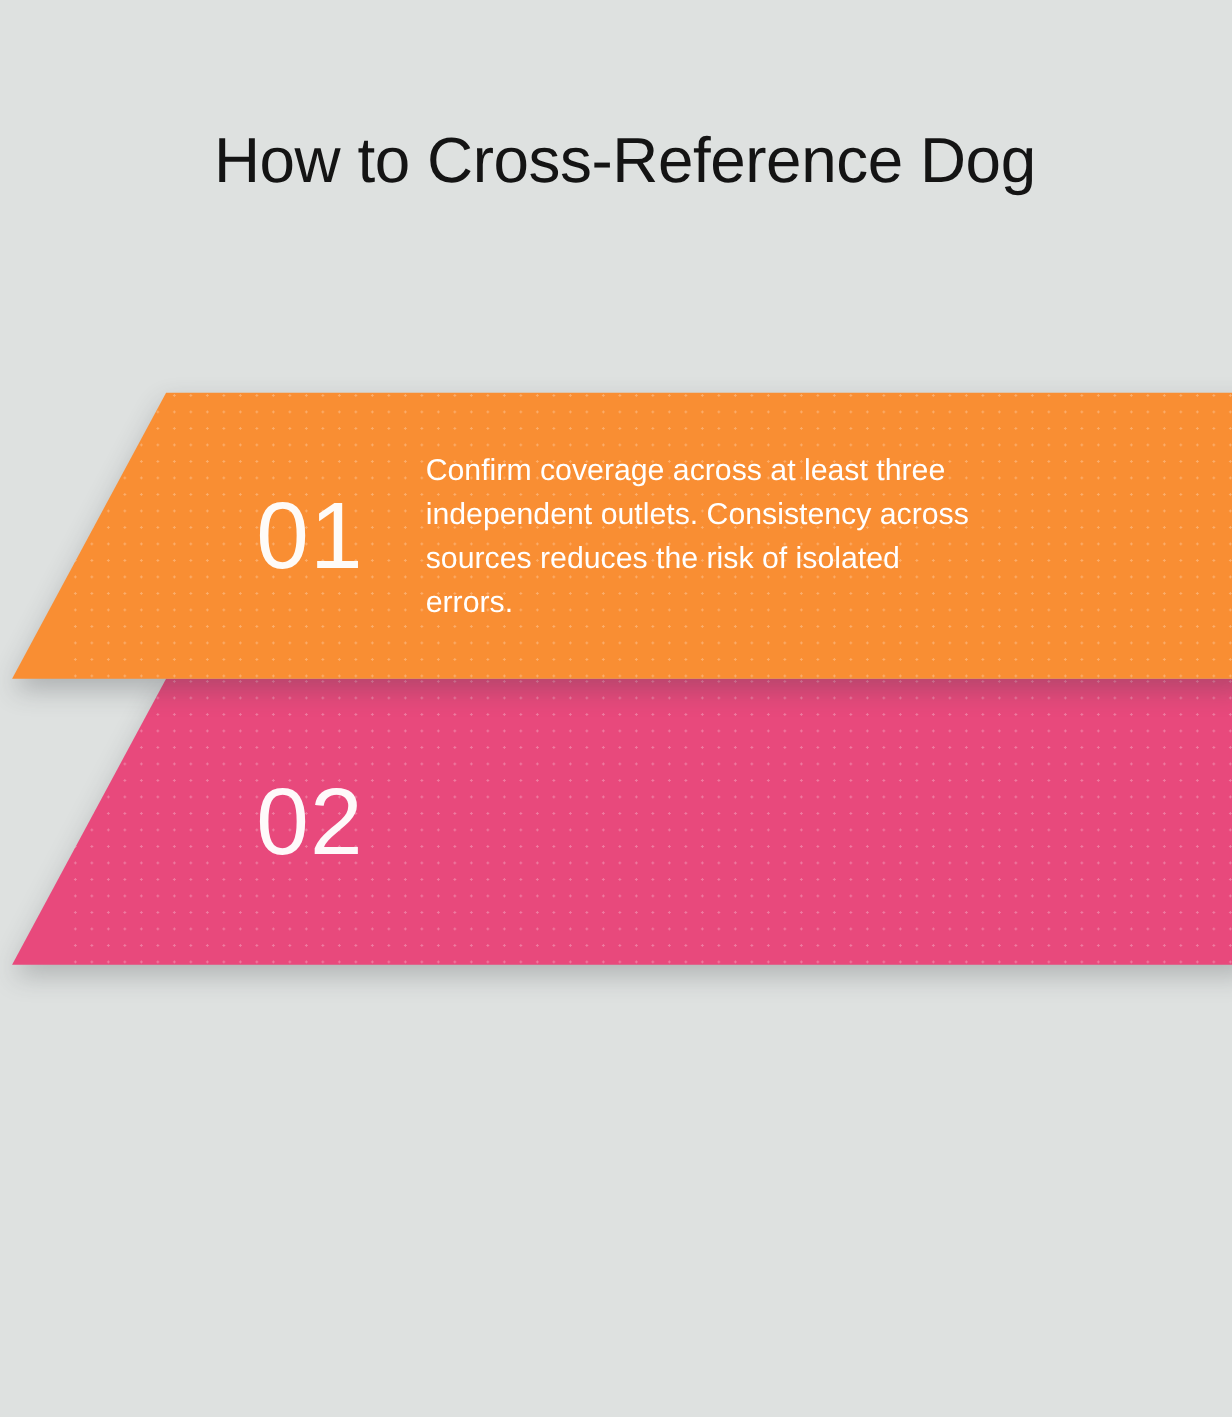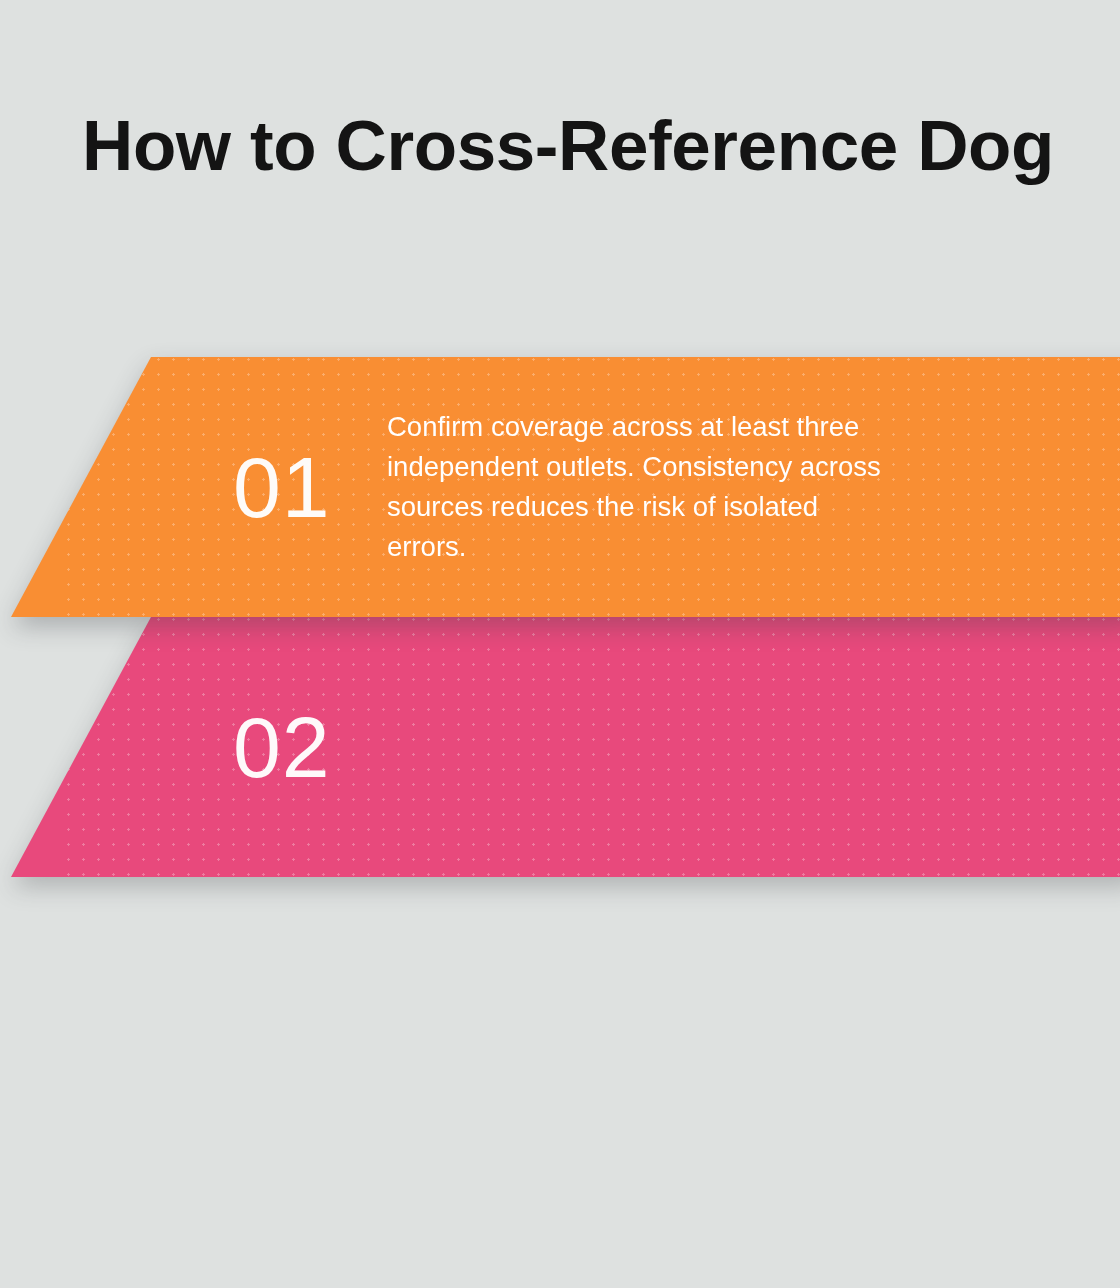--- a/index.html
+++ b/index.html
@@ -18,22 +18,22 @@
   
   .title-block {
     position: absolute;
     left: 0;
     top: 104px;
     width: 1120px;
     text-align: center;
   }
   .title-line {
     display: block;
-    font-size: 71px;
-    font-weight: bold;
+    font-size: 58px;
+    font-weight: normal;
     line-height: 84px;
     letter-spacing: -0.4px;
     color: #141414;
     white-space: nowrap;
     padding-left: 16px;
   }
 
   
   .steps {
     position: absolute;

